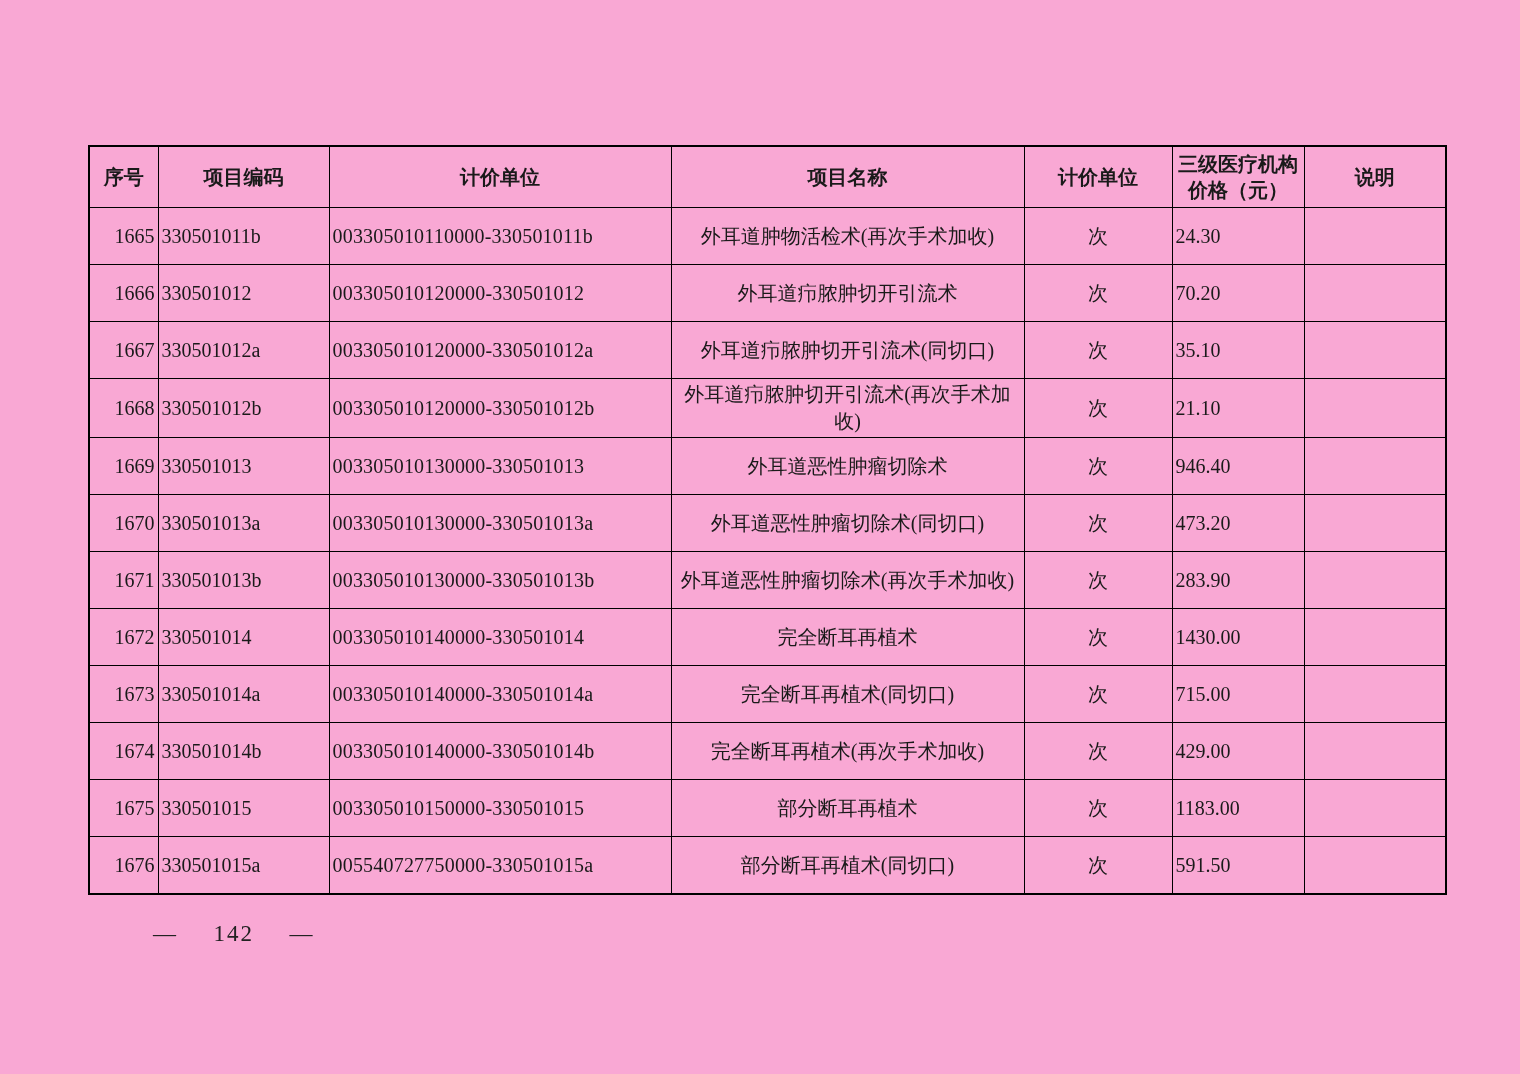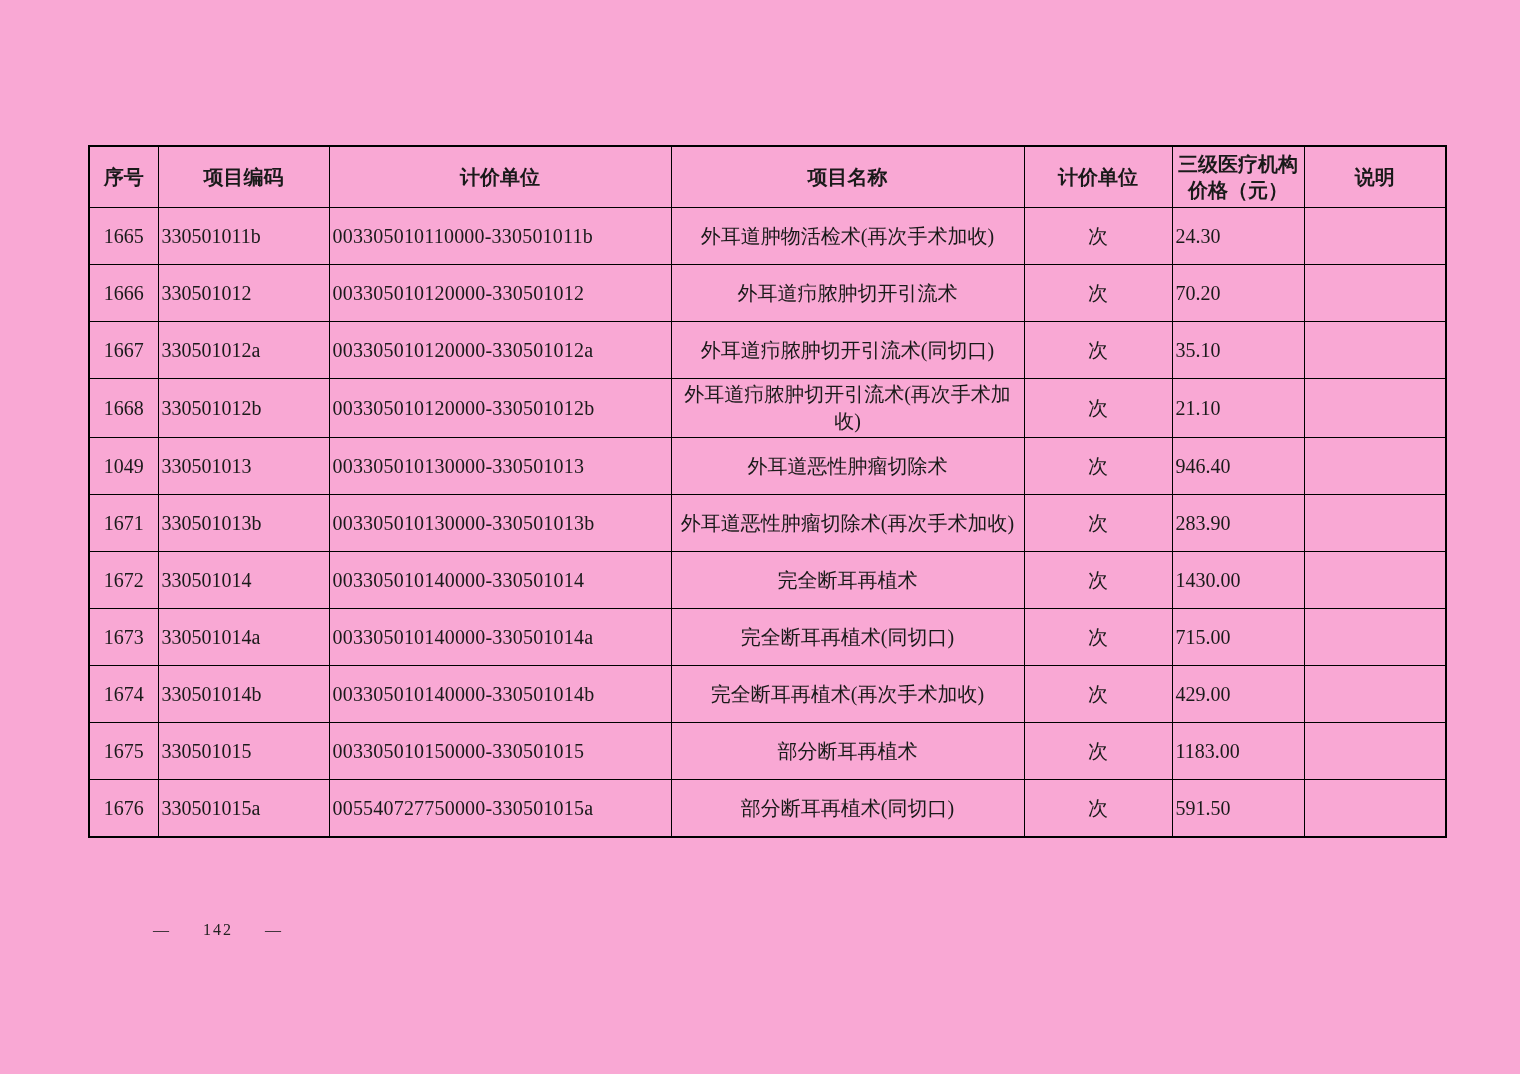--- a/index.html
+++ b/index.html
@@ -43,32 +43,32 @@
     font-weight: bold;
     text-align: center;
     height: 56px;
     line-height: 26px;
     padding: 2px 4px;
   }
   table.price-table td {
     height: 52px; 
     line-height: 27px;
   }
-  td.c-seq   { text-align: center; }
+  td.c-seq   { text-align: right; }
   td.c-code  { text-align: left; }
   td.c-nat   { text-align: left; letter-spacing: 0.2px; }
   td.c-name  { text-align: center; }
   td.c-unit  { text-align: center; }
   td.c-price { text-align: left; }
   td.c-note  { text-align: center; }
   .page-number {
     position: absolute;
     left: 153px;
     top: 921px;
-    font-size: 16px;
+    font-size: 23px;
     letter-spacing: 2px;
     word-spacing: 10px;
     color: #222;
     white-space: pre;
   }
 </style>
 </head>
 <body>
 
 <div class="sheet">
@@ -125,26 +125,35 @@
         <tr>
     <td class="c-seq">1668</td>
     <td class="c-code">330501012b</td>
     <td class="c-nat">003305010120000-330501012b</td>
     <td class="c-name">外耳道疖脓肿切开引流术(再次手术加收)</td>
     <td class="c-unit">次</td>
     <td class="c-price">21.10</td>
     <td class="c-note"></td>
   </tr>
         <tr>
-    <td class="c-seq">1049</td>
+    <td class="c-seq">1669</td>
     <td class="c-code">330501013</td>
     <td class="c-nat">003305010130000-330501013</td>
     <td class="c-name">外耳道恶性肿瘤切除术</td>
     <td class="c-unit">次</td>
     <td class="c-price">946.40</td>
+    <td class="c-note"></td>
+  </tr>
+        <tr>
+    <td class="c-seq">1670</td>
+    <td class="c-code">330501013a</td>
+    <td class="c-nat">003305010130000-330501013a</td>
+    <td class="c-name">外耳道恶性肿瘤切除术(同切口)</td>
+    <td class="c-unit">次</td>
+    <td class="c-price">473.20</td>
     <td class="c-note"></td>
   </tr>
         <tr>
     <td class="c-seq">1671</td>
     <td class="c-code">330501013b</td>
     <td class="c-nat">003305010130000-330501013b</td>
     <td class="c-name">外耳道恶性肿瘤切除术(再次手术加收)</td>
     <td class="c-unit">次</td>
     <td class="c-price">283.90</td>
     <td class="c-note"></td>

